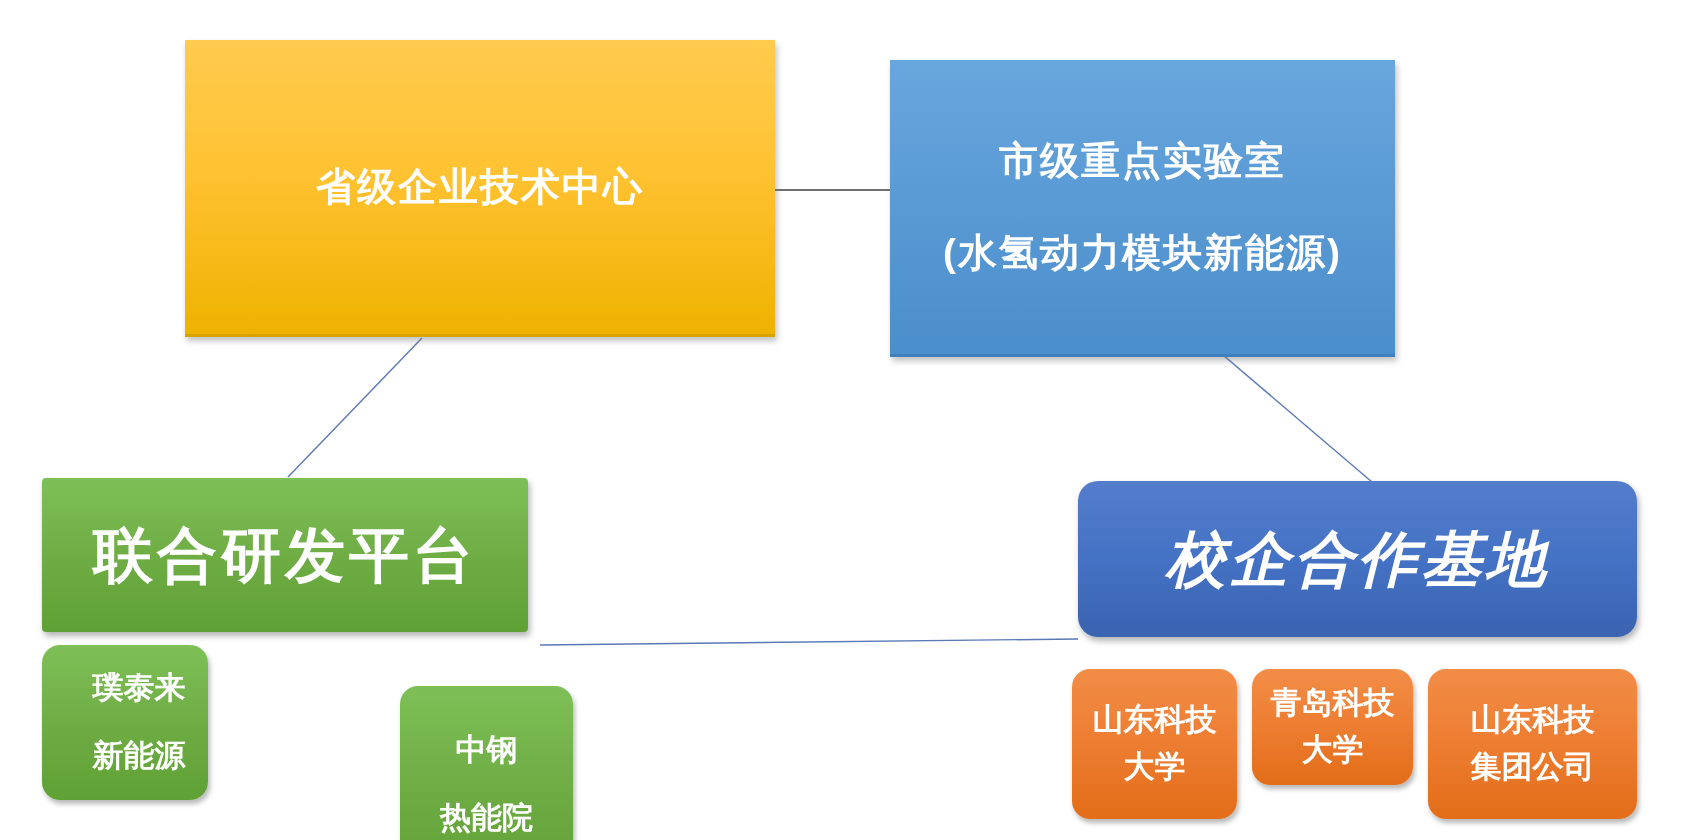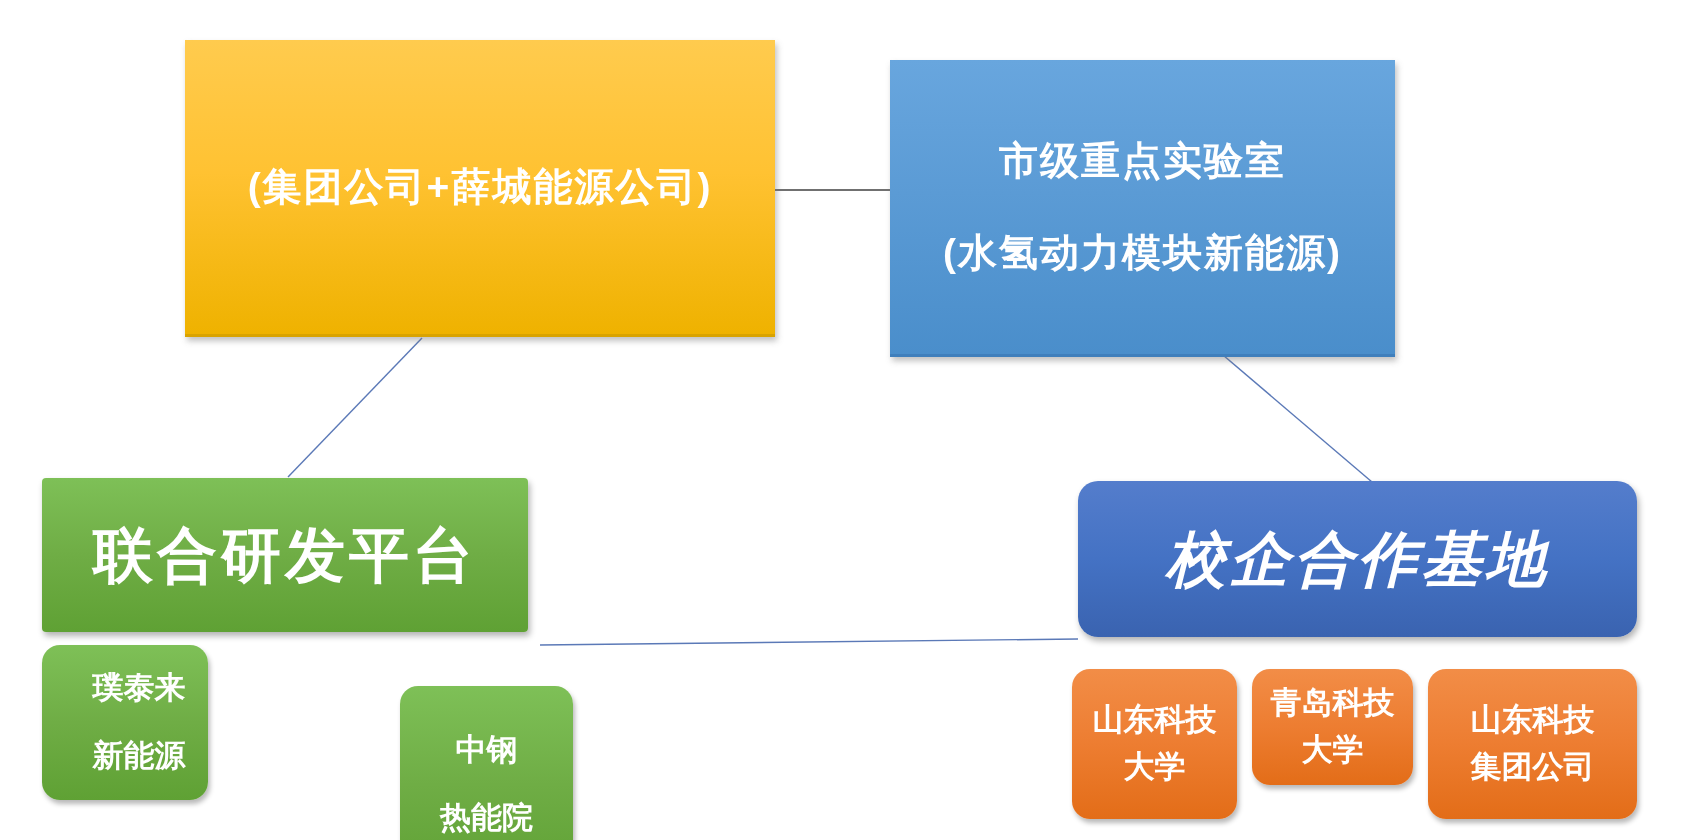--- a/index.html
+++ b/index.html
@@ -88,21 +88,21 @@
 <div class="stage">
 
   <svg class="connectors" viewBox="0 0 1692 840" xmlns="http://www.w3.org/2000/svg">
     <line x1="775" y1="190" x2="890" y2="190" stroke="#404040" stroke-width="1.6"></line>
     <line x1="422" y1="338" x2="288" y2="477" stroke="#5B79B7" stroke-width="1.4"></line>
     <line x1="1203" y1="338" x2="1372" y2="482" stroke="#5B79B7" stroke-width="1.4"></line>
     <line x1="540" y1="645" x2="1078" y2="639" stroke="#5B79B7" stroke-width="1.4"></line>
   </svg>
 
   <div class="node n-yellow">
-    <div class="nline">(集团公司+薛城能源公司)</div>
+    <div class="nline">省级企业技术中心</div>
   </div>
 
   <div class="node n-skyblue">
     <div class="nline">市级重点实验室</div>
     <div class="nline">(水氢动力模块新能源)</div>
   </div>
 
   <div class="node n-green">
     <div class="nline">联合研发平台</div>
   </div>

